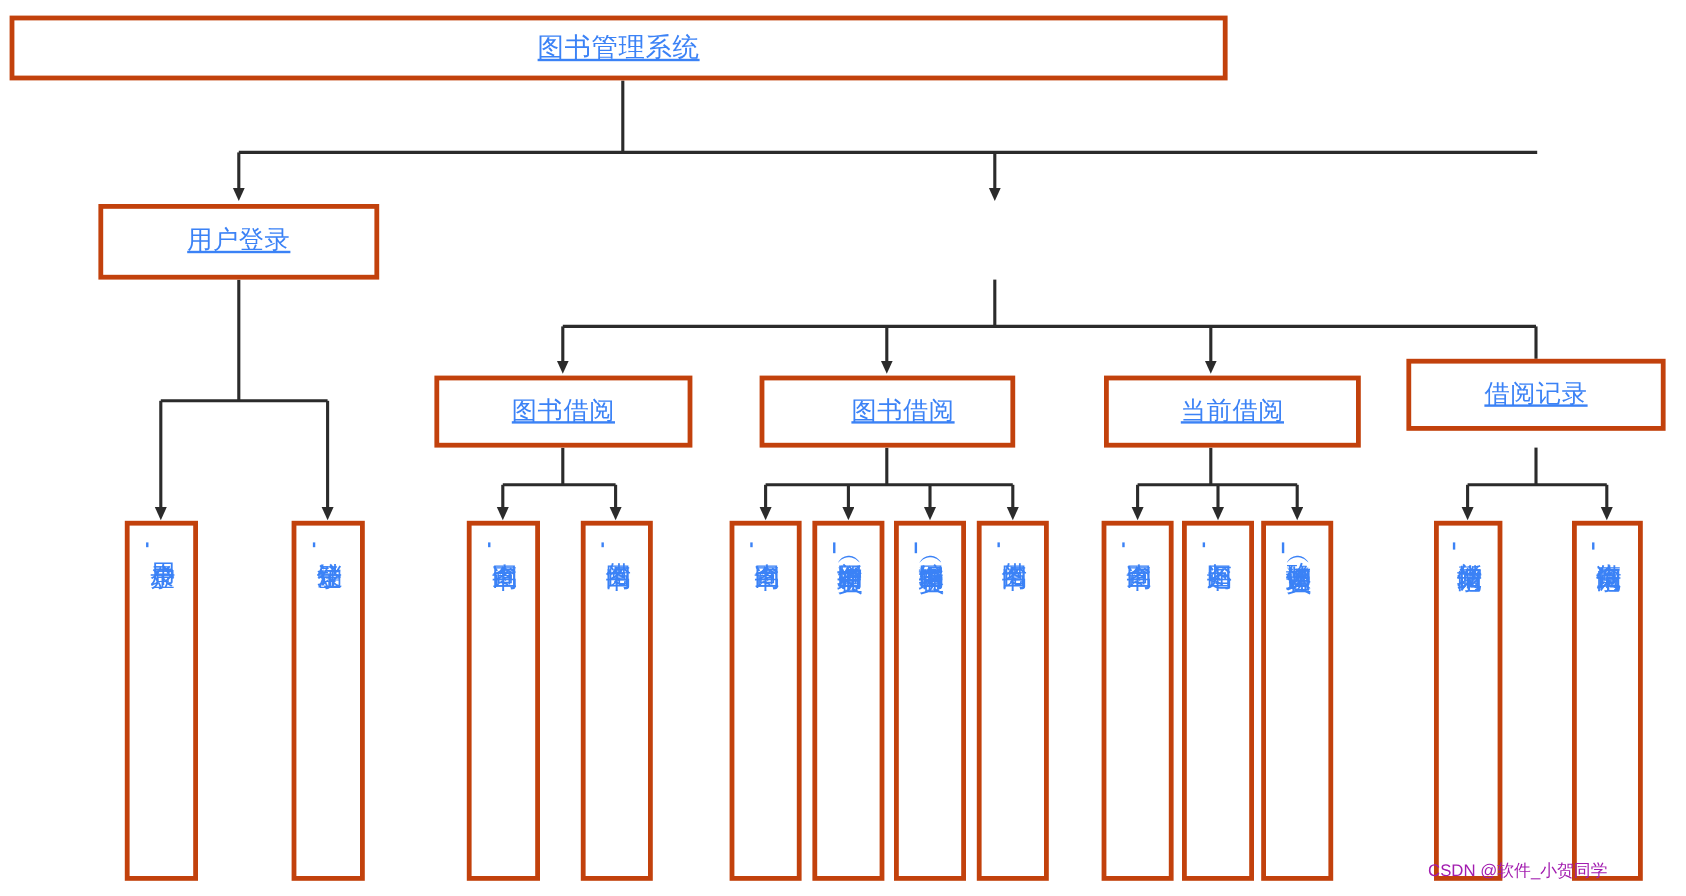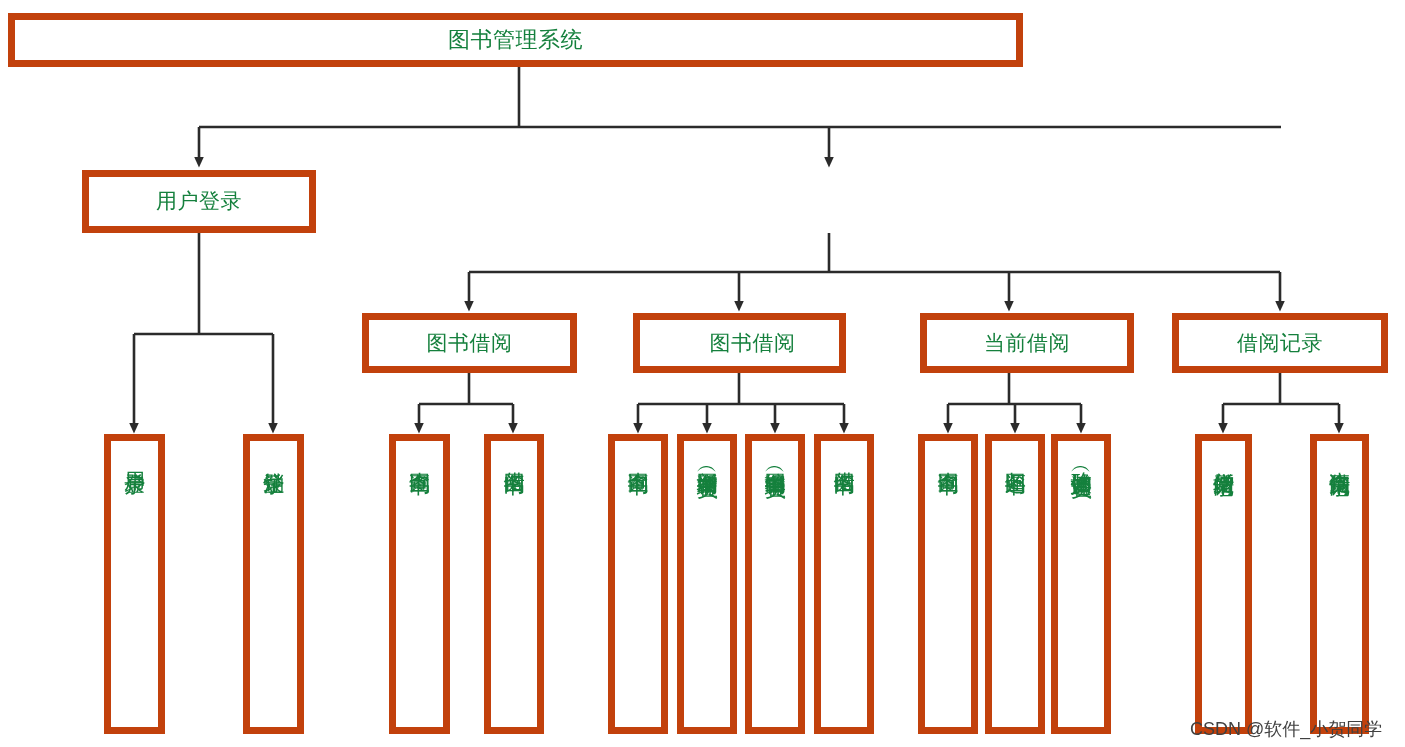--- a/index.html
+++ b/index.html
@@ -19,25 +19,26 @@
     position:absolute;
     left:0; top:0;
     width:1405px;
     height:747px;
     pointer-events:none;
   }
   .node{
     position:absolute;
     box-sizing:border-box;
     background:#ffffff;
-    border:7px solid #c2410c;
+    border:4px solid #c2410c;
     display:flex;
     align-items:center;
     justify-content:center;
-    color:#15803d;
+    color:#3b82f6;
+    text-decoration:underline;
   }
   .node .label{
     display:block;
     text-align:center;
     line-height:1.18;
   }
   .node.horizontal .label{
     font-size:21px;
     letter-spacing:.5px;
   }
@@ -51,22 +52,22 @@
     writing-mode:vertical-rl;
     text-orientation:upright;
     font-size:21px;
     line-height:1.26;
     letter-spacing:1px;
     white-space:nowrap;
     transform:rotate(0deg);
   }
   .watermark{
     position:absolute;
-    font-size:18px;
-    color:#404040;
+    font-size:14px;
+    color:#a21caf;
     white-space:nowrap;
     user-select:none;
   }
 </style>
 </head>
 <body>
 
 <div id="canvas">
 
   <svg id="wires" viewBox="0 0 1405 747">
@@ -129,21 +130,21 @@
 
   <div class="node horizontal" style="left:362px; top:313px; width:215px; height:60px;">
     <span class="label">图书借阅</span>
   </div>
   <div class="node horizontal" style="left:633px; top:313px; width:213px; height:60px;padding-left:26px;">
     <span class="label">图书借阅</span>
   </div>
   <div class="node horizontal" style="left:903px; top:313px; width:214px; height:60px;margin-left:17px;">
     <span class="label">当前借阅</span>
   </div>
-  <div class="node horizontal" style="left:1172px; top:313px; width:216px; height:60px;">
+  <div class="node horizontal" style="left:1172px; top:299px; width:216px; height:60px;">
     <span class="label">借阅记录</span>
   </div>
 
   <div class="node vertical" style="left:104px; top:434px; width:61px; height:300px;">
     <span class="label">用户登录</span>
   </div>
   <div class="node vertical" style="left:243px; top:434px; width:61px; height:300px;">
     <span class="label">注销登录</span>
   </div>
 

